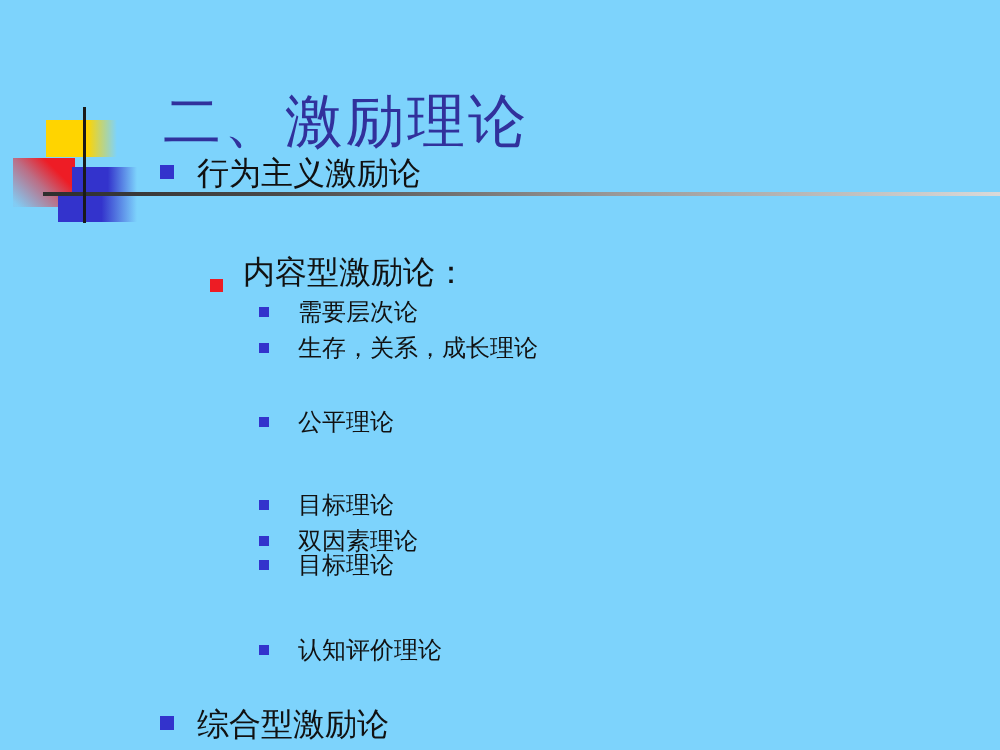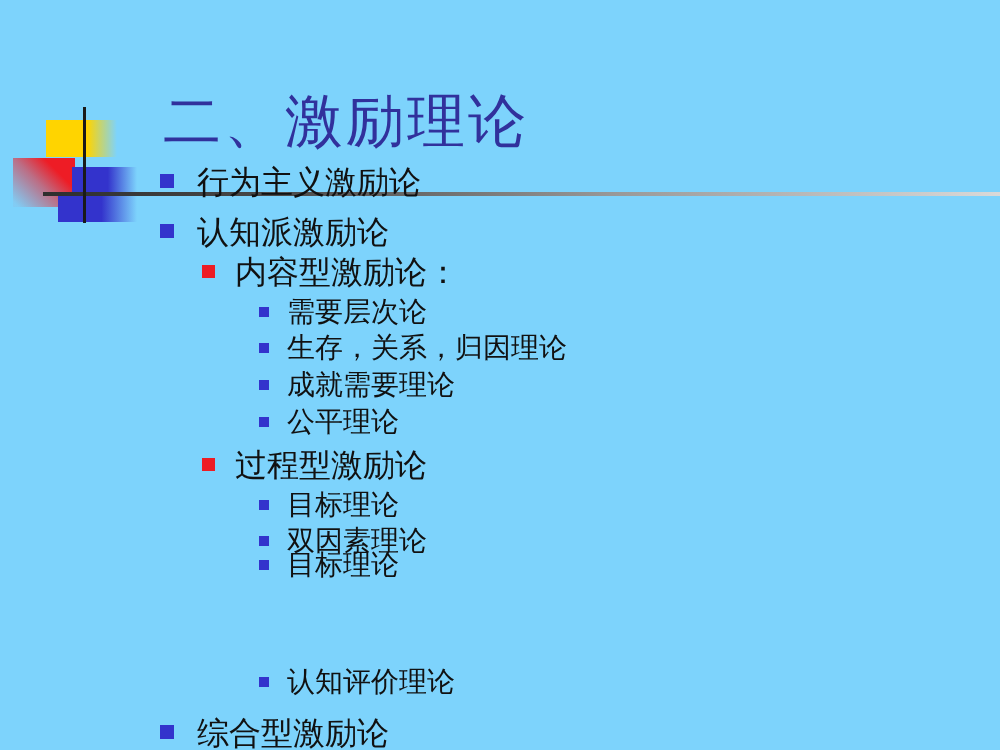--- a/index.html
+++ b/index.html
@@ -70,88 +70,76 @@
   
   .row {
     position: absolute;
     display: flex;
     align-items: flex-start;
     color: #111111;
     white-space: nowrap;
   }
   .bullet { flex: 0 0 auto; }
 
-  .l1 { left: 160px; font-size: 32px; line-height: 40px; margin-top: 9px; }
+  .l1 { left: 160px; font-size: 32px; line-height: 40px; }
   .l1 .bullet { width: 14px; height: 14px; margin: 12px 23px 0 0; background: #3333CC; }
 
-  .l2 { left: 202px; font-size: 32px; line-height: 40px; }
+  .l2 { left: 210px; font-size: 32px; line-height: 40px; align-items: flex-end; }
   .l2 .bullet { width: 13px; height: 13px; margin: 13px 20px 0 0; background: #ED1C24; }
 
-  .l3 { left: 259px; font-size: 28px; line-height: 34px; }
+  .l3 { left: 259px; font-size: 24px; line-height: 34px; gap: 11px; }
   .l3 .bullet { width: 10px; height: 10px; margin: 12px 18px 0 0; background: #3333CC; }
 </style>
 </head>
 <body>
 
 <div class="slide">
 
   <div class="decor-yellow"></div>
   <div class="decor-red"></div>
   <div class="decor-blue-top"></div>
   <div class="decor-blue-bottom"></div>
   <div class="decor-hrule"></div>
   <div class="decor-vline"></div>
 
   <h1 class="title">二、激励理论</h1>
 
   <div class="row l1" style="top:153px">
     <span class="bullet"></span>
     <span>行为主义激励论</span>
   </div>
-  <div class="row l1" style="top:203px">
-    <span class="bullet"></span>
-    <span>认知派激励论</span>
-  </div>
   <div class="row l2" style="top:252px">
     <span class="bullet"></span>
     <span>内容型激励论：</span>
   </div>
   <div class="row l3" style="top:295px">
     <span class="bullet"></span>
     <span>需要层次论</span>
   </div>
   <div class="row l3" style="top:331px">
     <span class="bullet"></span>
-    <span>生存，关系，归因理论</span>
-  </div>
-  <div class="row l3" style="top:368px">
-    <span class="bullet"></span>
-    <span>成就需要理论</span>
+    <span>生存，关系，成长理论</span>
   </div>
   <div class="row l3" style="top:405px">
     <span class="bullet"></span>
     <span>公平理论</span>
-  </div>
-  <div class="row l2" style="top:445px">
-    <span class="bullet"></span>
-    <span>过程型激励论</span>
   </div>
   <div class="row l3" style="top:488px">
     <span class="bullet"></span>
     <span>目标理论</span>
   </div>
   <div class="row l3" style="top:524px">
     <span class="bullet"></span>
     <span>双因素理论</span>
   </div>
   <div class="row l3" style="top:548px">
     <span class="bullet"></span>
     <span>目标理论</span>
   </div>
-  <div class="row l3" style="top:665px">
+  <div class="row l3" style="top:633px">
     <span class="bullet"></span>
     <span>认知评价理论</span>
   </div>
   <div class="row l1" style="top:704px">
     <span class="bullet"></span>
     <span>综合型激励论</span>
   </div>
 
 </div>
 

